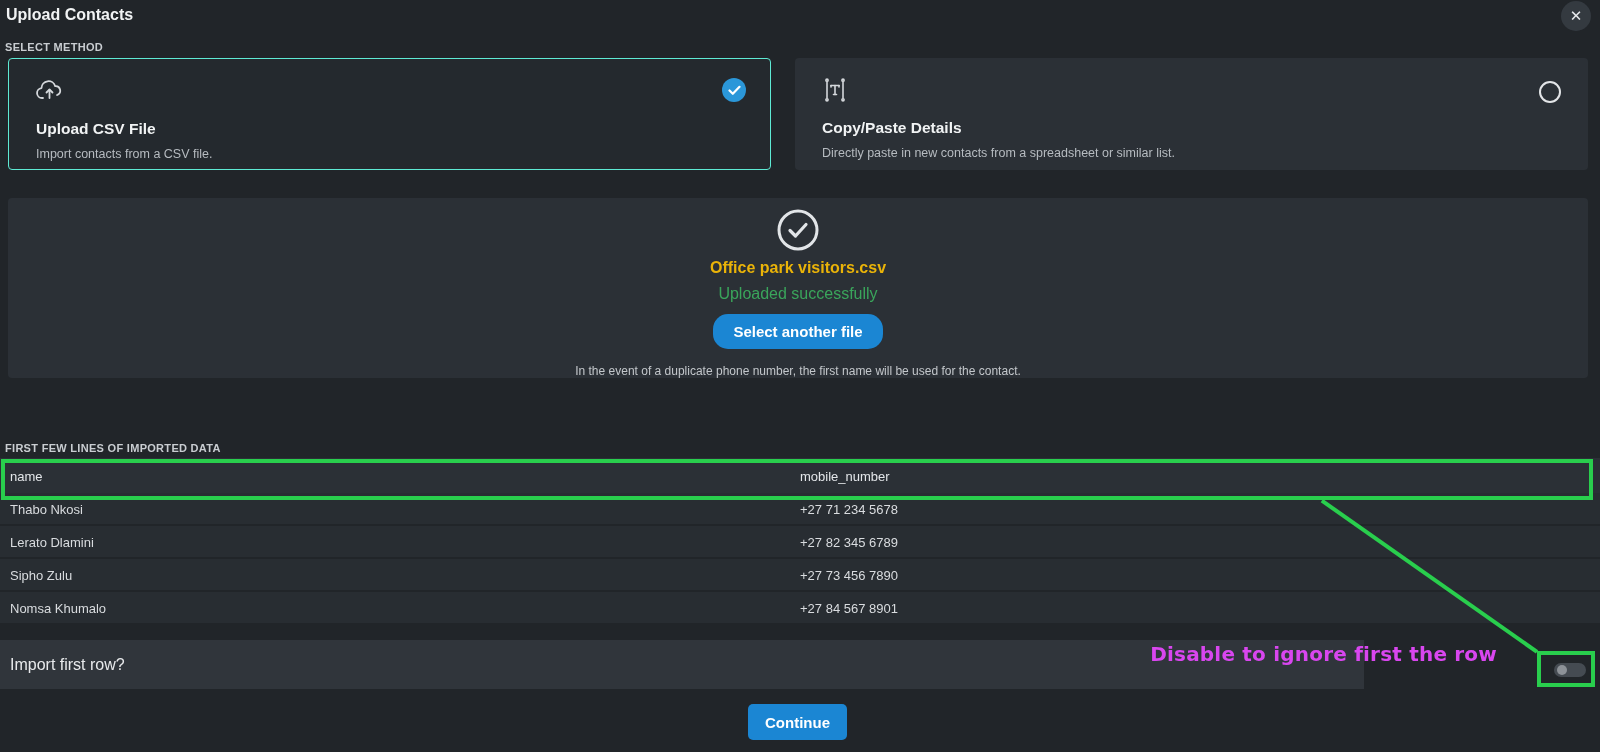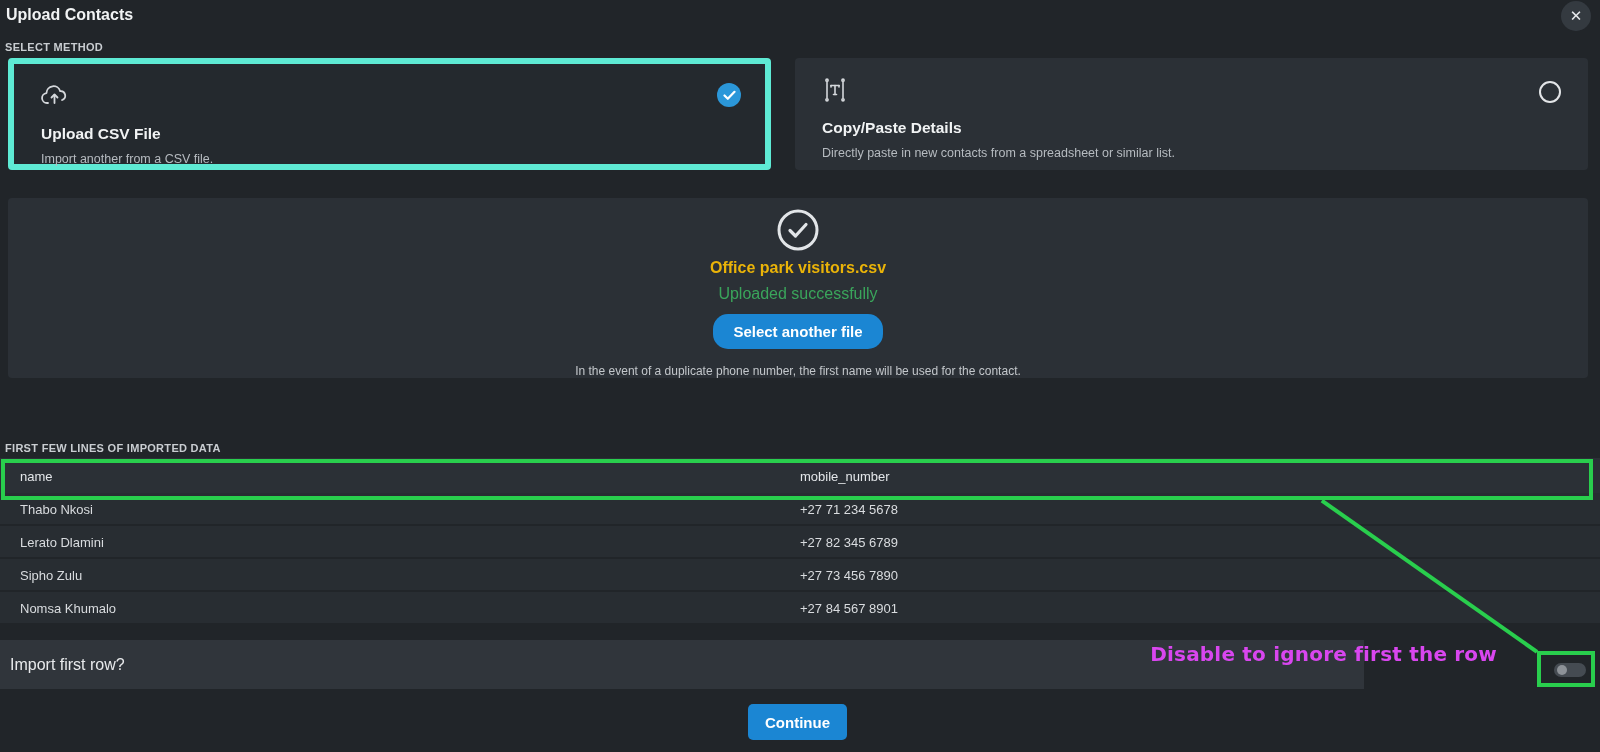--- a/index.html
+++ b/index.html
@@ -26,21 +26,21 @@
 
   .section-label {
     font-size: 11px; font-weight: 700; letter-spacing: 0.3px;
     color: #c9cdd1;
   }
   .label-method { left: 5px; top: 41px; }
   .label-preview { left: 5px; top: 442px; }
 
   
   .method-card { top: 58px; height: 112px; border-radius: 4px; padding: 20px 27px; cursor: pointer; }
-  .card-csv { left: 8px; width: 763px; background: #24292e; border: 6px solid #5eead4; }
+  .card-csv { left: 8px; width: 763px; background: #24292e; border: 1px solid #5eead4; }
   .card-paste { left: 795px; width: 793px; background: #2b3036; }
   .card-icon { height: 24px; margin-bottom: 17px; }
   .card-title { font-size: 15.5px; font-weight: 700; color: #f1f3f4; margin-bottom: 9px; }
   .card-desc { font-size: 12.5px; color: #b6bbc0; }
   .check-badge {
     top: 19px; right: 24px; width: 24px; height: 24px; border-radius: 50%;
     background: #2b97d9; display: flex; align-items: center; justify-content: center;
   }
   .radio-circle {
     top: 23px; right: 27px; width: 22px; height: 22px; border-radius: 50%;
@@ -63,21 +63,21 @@
   }
   .dup-hint { font-size: 12px; color: #c3c7cb; margin-top: 15px; }
 
   
   .tbl-header {
     left: 0; top: 458px; width: 1600px; height: 36px; background: #2b3036;
     font-size: 13px; color: #e3e6e9;
   }
   .tbl-row { left: 0; width: 1600px; height: 31px; background: #282d32; font-size: 13px; color: #d9dcdf; }
   .row-0 { top: 493px; } .row-1 { top: 526px; padding-left: 17px; } .row-2 { top: 559px; } .row-3 { top: 592px; }
-  .cell-name  { position: absolute; left: 20px; top: 50%; transform: translateY(-50%); text-align: right; }
+  .cell-name  { position: absolute; left: 10px; top: 50%; transform: translateY(-50%); text-align: right; }
   .cell-phone { position: absolute; left: 800px; top: 50%; transform: translateY(-50%); }
 
   
   .import-bar { left: 0; top: 640px; width: 1364px; height: 49px; background: #30353b; }
   .import-label {
     position: absolute; left: 10px; top: 50%; transform: translateY(-50%);
     font-size: 16px; color: #e8eaec;
   }
   .toggle {
     position: absolute; left: 1554px; top: 23px; width: 32px; height: 14px;
@@ -129,21 +129,21 @@
 
 <div class="abs method-card card-csv">
   <div class="card-icon">
     <svg width="28" height="24" viewBox="0 0 28 24" fill="none" stroke="#d5d8dc" stroke-width="1.8" stroke-linecap="round" stroke-linejoin="round">
       <path d="M7 19 H6 a5 5 0 0 1 -0.5 -9.97 A7 7 0 0 1 19.2 7.2 A4.5 4.5 0 0 1 21.5 15.8 L21 16"></path>
       <path d="M13.5 19 V11"></path>
       <path d="M10.5 13.5 L13.5 10.5 L16.5 13.5"></path>
     </svg>
   </div>
   <div class="card-title">Upload CSV File</div>
-  <div class="card-desc">Import another from a CSV file.</div>
+  <div class="card-desc">Import contacts from a CSV file.</div>
   <div class="abs check-badge">
     <svg width="13" height="11" viewBox="0 0 13 11" fill="none" stroke="#ffffff" stroke-width="2.2" stroke-linecap="round" stroke-linejoin="round">
       <path d="M1.5 5.5 L4.8 8.8 L11.5 1.8"></path>
     </svg>
   </div>
 </div>
 
 <div class="abs method-card card-paste">
   <div class="card-icon">
     <svg width="26" height="24" viewBox="0 0 26 24" fill="none" stroke="#d5d8dc" stroke-width="1.6" stroke-linecap="round" stroke-linejoin="round">

